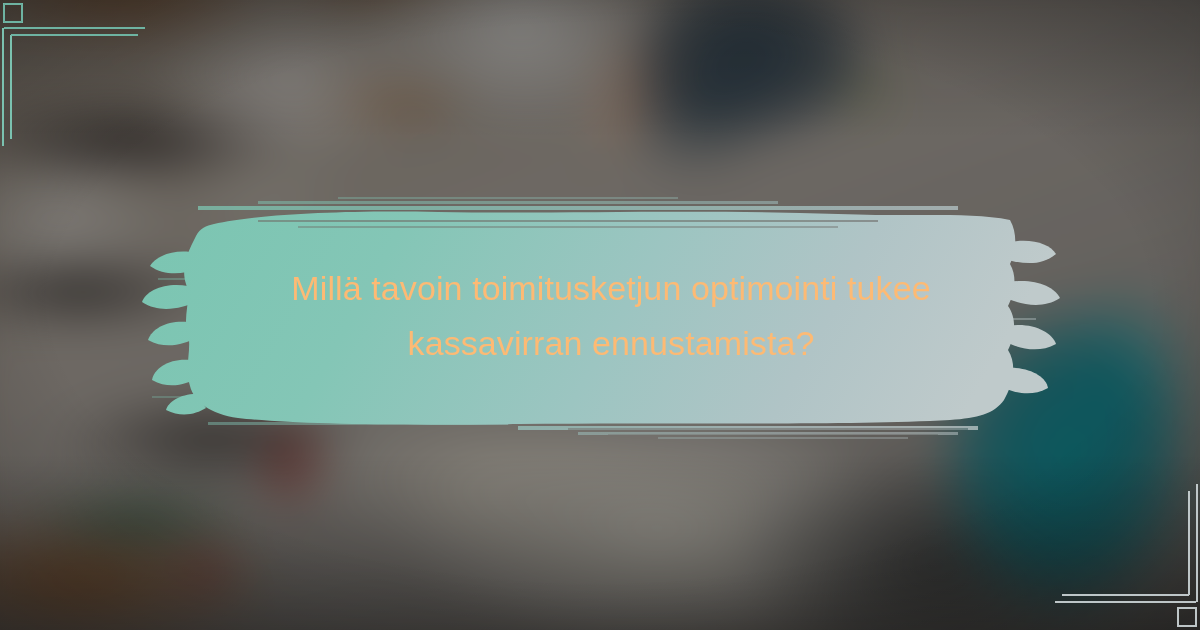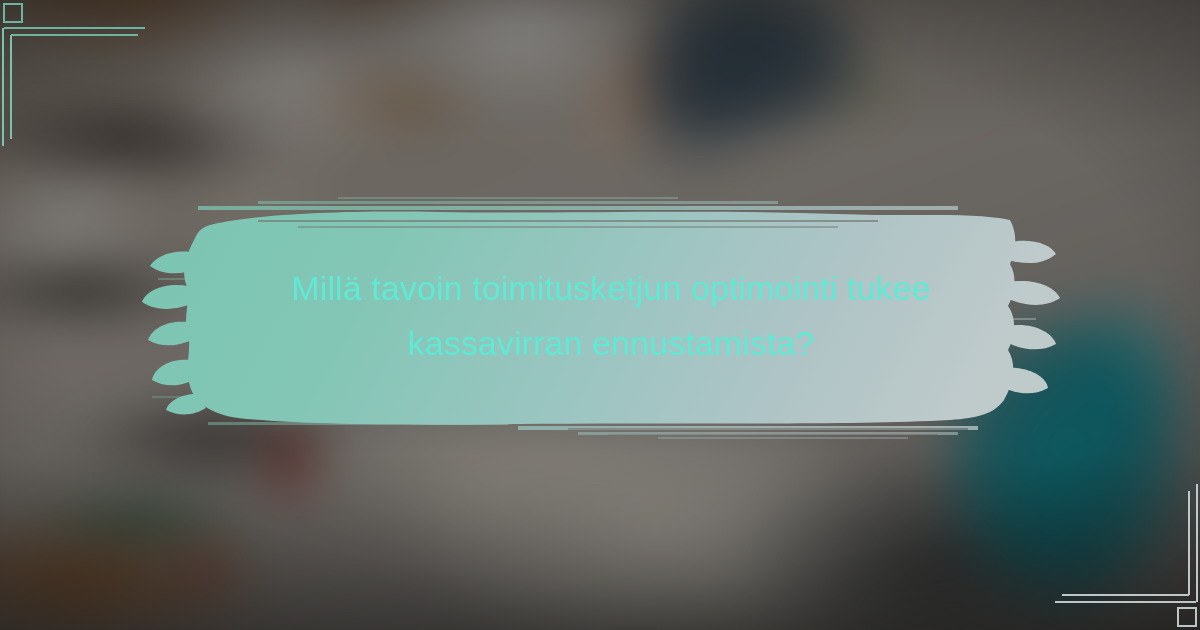--- a/index.html
+++ b/index.html
@@ -107,21 +107,21 @@
     position: absolute;
     left: 78px;
     top: 0;
     width: 790px;
     height: 252px;
     display: flex;
     flex-direction: column;
     align-items: center;
     justify-content: center;
     text-align: center;
-    color: #5eead4;
+    color: #fdba74;
     font-size: 34px;
     line-height: 1.62;
     font-weight: 400;
     letter-spacing: 0.1px;
     white-space: pre-wrap;
   }
 </style>
 </head>
 <body>
 

